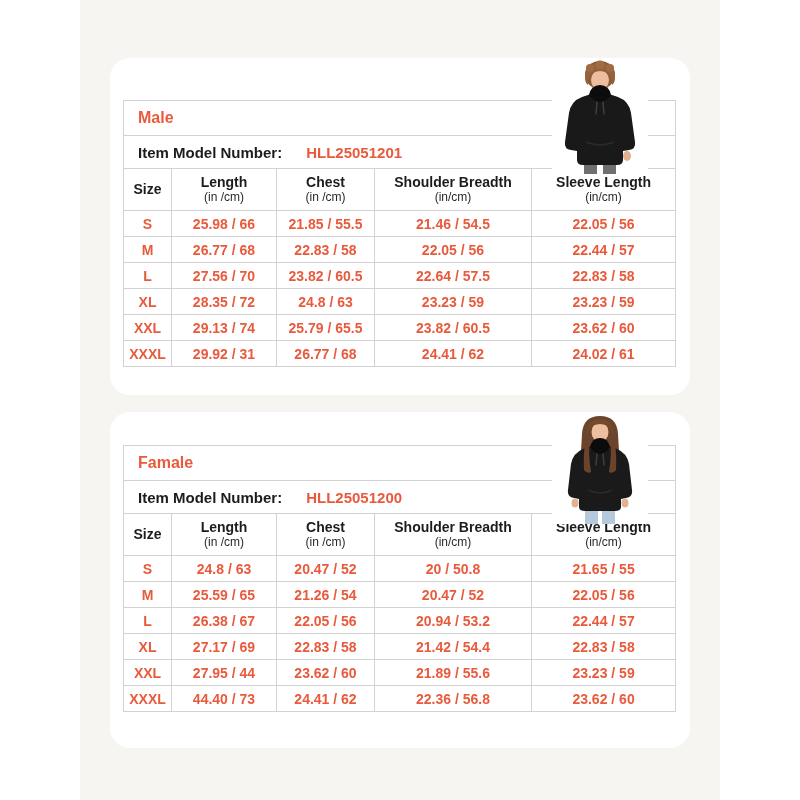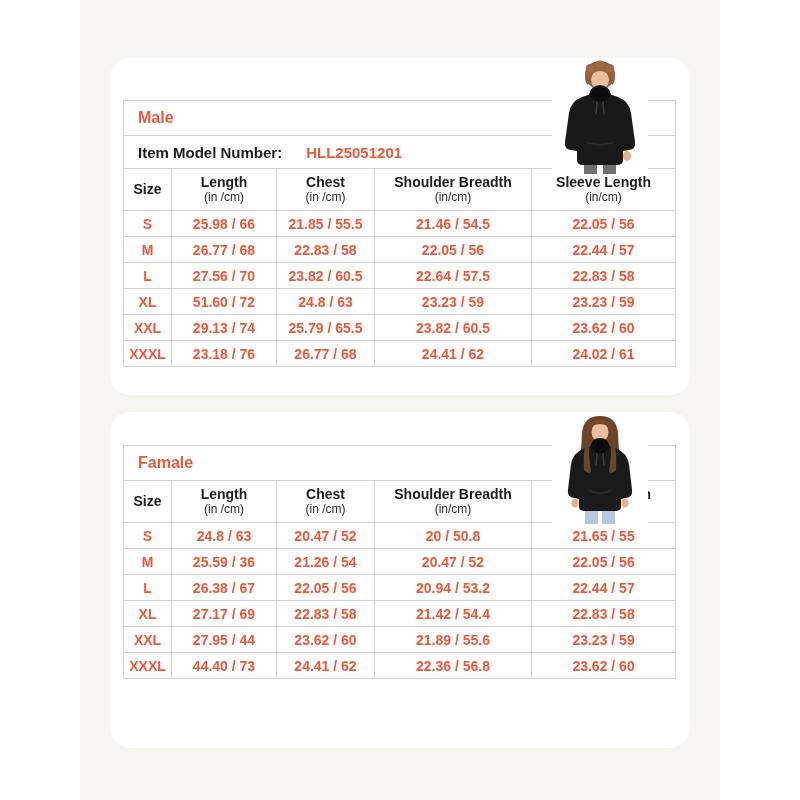--- a/index.html
+++ b/index.html
@@ -72,35 +72,35 @@
           </tr>
           <tr class="data-row">
             <td>L</td>
             <td>27.56 / 70</td>
             <td>23.82 / 60.5</td>
             <td>22.64 / 57.5</td>
             <td>22.83 / 58</td>
           </tr>
           <tr class="data-row">
             <td>XL</td>
-            <td>51.60 / 72</td>
+            <td>28.35 / 72</td>
             <td>24.8 / 63</td>
             <td>23.23 / 59</td>
             <td>23.23 / 59</td>
           </tr>
           <tr class="data-row">
             <td>XXL</td>
             <td>29.13 / 74</td>
             <td>25.79 / 65.5</td>
             <td>23.82 / 60.5</td>
             <td>23.62 / 60</td>
           </tr>
           <tr class="data-row">
             <td>XXXL</td>
-            <td>23.18 / 76</td>
+            <td>29.92 / 31</td>
             <td>26.77 / 68</td>
             <td>24.41 / 62</td>
             <td>24.02 / 61</td>
           </tr>
         </tbody>
     </table>
     <div class="model-photo" style="height:116px">
       <svg viewBox="0 0 96 116">
         <rect x="32" y="103" width="13" height="13" fill="#6F6F6F"></rect>
         <rect x="51" y="103" width="13" height="13" fill="#6F6F6F"></rect>
@@ -126,39 +126,44 @@
         <col style="width:48px">
           <col style="width:105px">
           <col style="width:98px">
           <col style="width:157px">
           <col style="width:144px">
       </colgroup>
       <tbody>
         <tr class="gender-row">
           <td colspan="5">Famale</td>
         </tr>
+        <tr class="model-row">
+          <td colspan="5">
+            <span>Item Model Number:</span><span class="model-number">HLL25051200</span>
+          </td>
+        </tr>
         <tr class="header-row">
             <th><span class="col-main">Size</span></th>
             <th><span class="col-main">Length</span><span class="col-sub">(in /cm)</span></th>
             <th><span class="col-main">Chest</span><span class="col-sub">(in /cm)</span></th>
             <th><span class="col-main">Shoulder Breadth</span><span class="col-sub">(in/cm)</span></th>
             <th><span class="col-main">Sleeve Length</span><span class="col-sub">(in/cm)</span></th>
           </tr>
       </tbody>
       <tbody class="data-body">
           <tr class="data-row">
             <td>S</td>
             <td>24.8 / 63</td>
             <td>20.47 / 52</td>
             <td>20 / 50.8</td>
             <td>21.65 / 55</td>
           </tr>
           <tr class="data-row">
             <td>M</td>
-            <td>25.59 / 36</td>
+            <td>25.59 / 65</td>
             <td>21.26 / 54</td>
             <td>20.47 / 52</td>
             <td>22.05 / 56</td>
           </tr>
           <tr class="data-row">
             <td>L</td>
             <td>26.38 / 67</td>
             <td>22.05 / 56</td>
             <td>20.94 / 53.2</td>
             <td>22.44 / 57</td>

